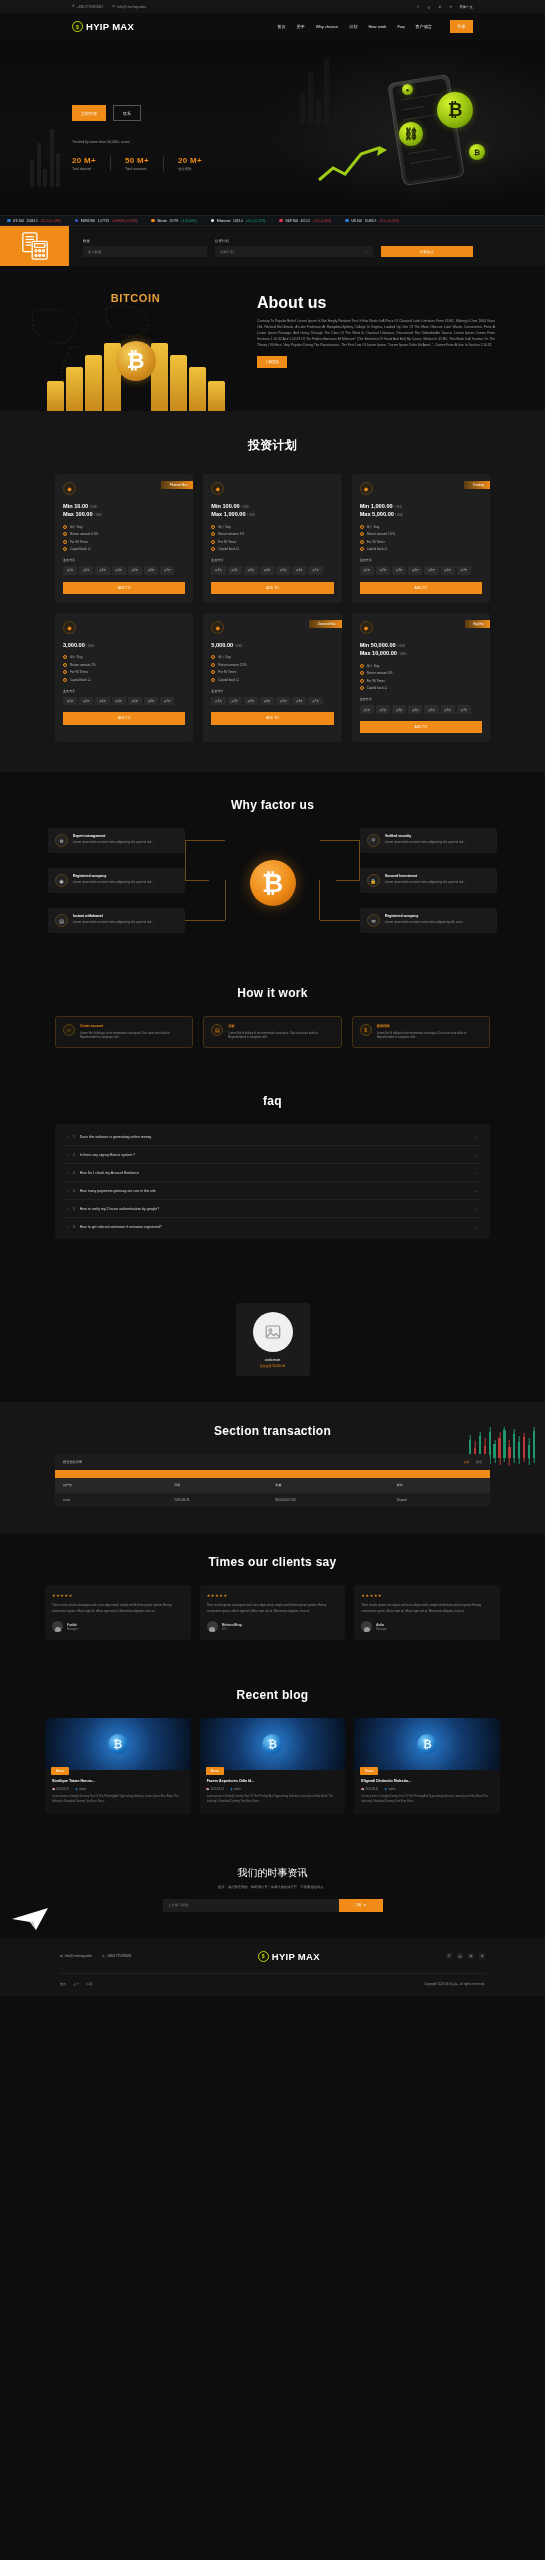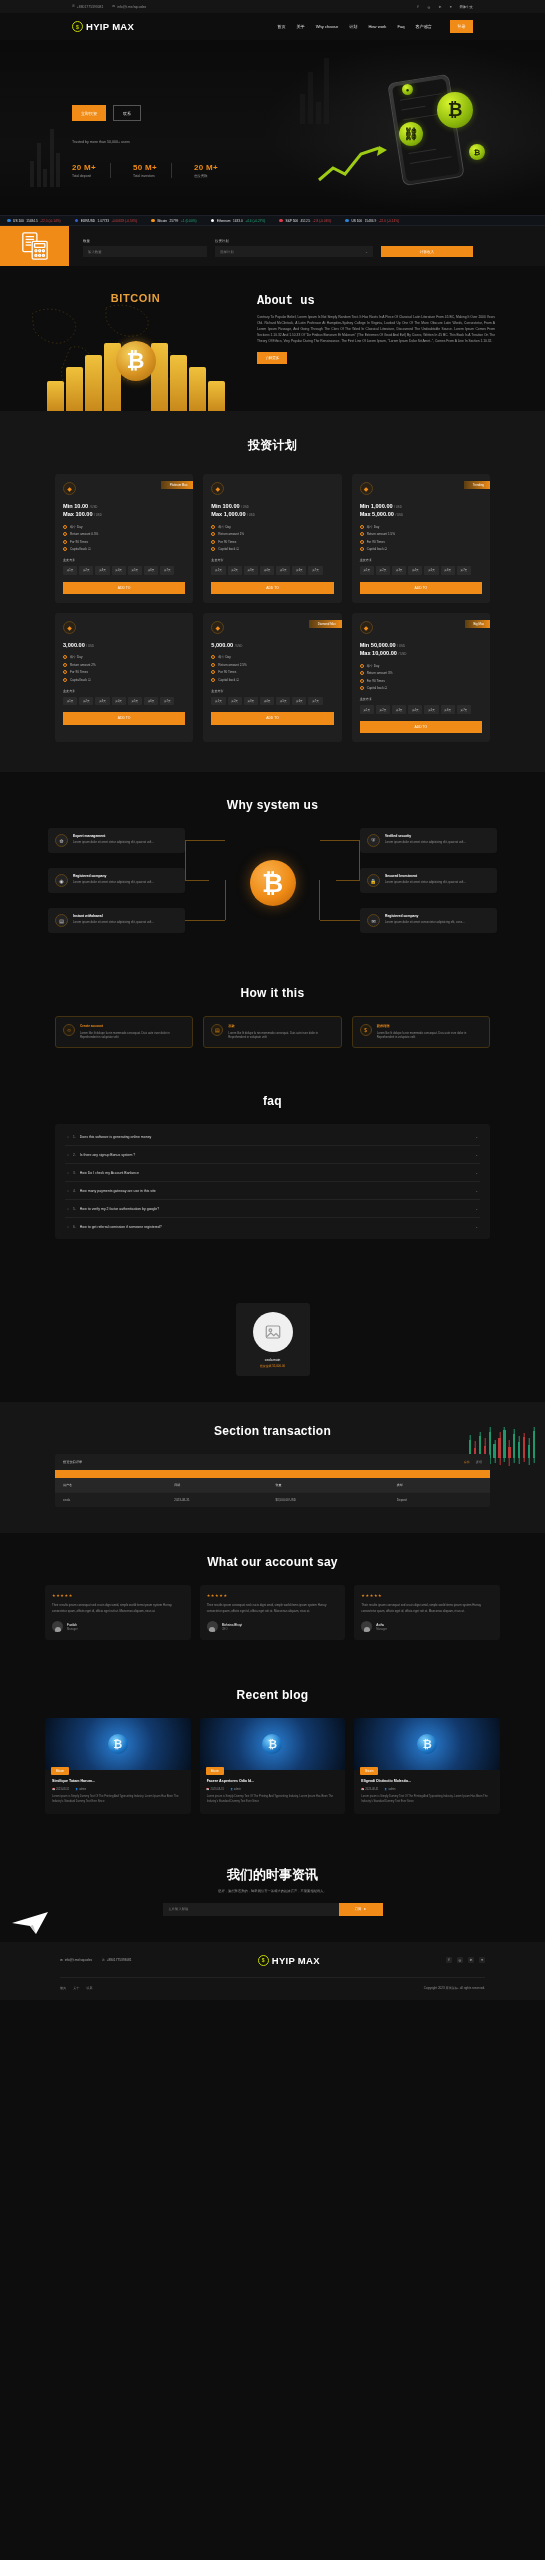--- a/index.html
+++ b/index.html
@@ -55,21 +55,21 @@
   .hero-bars { position:absolute; left:30px; bottom:28px; display:flex; align-items:flex-end; gap:2.5px; opacity:.5; }
   .hero-bars i { display:block; width:4px; background:#2a2a2a; }
   .hero-bars2 { position:absolute; left:300px; top:18px; display:flex; align-items:flex-end; gap:3px; opacity:.35; }
   .hero-bars2 i { display:block; width:5px; background:#242424; }
   .hero-inner { position:relative; z-index:5; padding-top:52px; }
   .hero-title { font-size:15px; font-weight:bold; letter-spacing:-.3px; color:#fff; }
   .hero-cta { display:flex; gap:7px; margin-top:13px; }
   .btn-orange { background:#ef8b16; color:#fff; font-size:4px; padding:4.5px 9px; border:none; }
   .btn-ghost { background:transparent; color:#ddd; font-size:4px; padding:4.5px 9px; border:.7px solid #555; }
   .hero-trust { margin-top:19px; font-size:3.6px; color:#9b9b9b; }
-  .hero-stats { display:flex; gap:8px; margin-top:19px; }
+  .hero-stats { display:flex; gap:0; margin-top:12px; }
   .hstat { padding-right:14px; margin-right:14px; border-right:.6px solid #333; }
   .hstat:last-child { border-right:none; }
   .hstat b { display:block; color:#ef8b16; font-size:8px; font-weight:bold; letter-spacing:.3px; }
   .hstat span { display:block; color:#9b9b9b; font-size:3.4px; margin-top:2px; }
 
   
   .hero-art { position:absolute; right:58px; top:30px; width:170px; height:130px; }
   .phone {
     position:absolute; right:30px; top:8px; width:62px; height:104px; border-radius:7px;
     background:linear-gradient(150deg,#3a3a3a,#1b1b1b); border:1.4px solid #4a4a4a;
@@ -137,21 +137,21 @@
   .coin-stack { position:relative; width:190px; height:92px; }
   .cs-bar { position:absolute; bottom:0; width:17px; background:linear-gradient(180deg,#f0c23c,#c8891a); border-radius:2px 2px 0 0; }
   .big-coin {
     position:absolute; left:50%; bottom:30px; transform:translateX(-50%);
     width:40px; height:40px; border-radius:50%;
     background:radial-gradient(circle at 38% 32%, #f6d35e, #d79322 55%, #a86a0c);
     display:flex; align-items:center; justify-content:center;
     font-size:22px; font-weight:bold; color:#fff; box-shadow:0 0 9px rgba(230,160,30,.45);
   }
   .about-right { flex:1; padding-left:14px; padding-top:6px; }
-  .about-h { font-size:12px; font-weight:bold; margin-bottom:6px;font-family:Liberation Mono, monospace; }
+  .about-h { font-size:16px; font-weight:bold; margin-bottom:6px; }
   .about-p { font-size:3.3px; line-height:1.85; color:#a0a0a0; text-align:justify; }
   .about-btn { margin-top:8px; background:#ef8b16; border:none; color:#fff; font-size:3.6px; padding:4px 8px; }
 
   
   .sec { position:relative; }
   .sec-h { text-align:center; font-size:12px; font-weight:bold; letter-spacing:.3px; }
 
   
   .plans { background:#161616; padding:26px 55px 30px; }
   .plan-grid { display:grid; grid-template-columns:repeat(3,1fr); gap:10px; margin-top:20px; }
@@ -286,21 +286,21 @@
   }
   .bbadge { position:absolute; left:6px; bottom:-5px; background:#ef8b16; color:#fff;
     font-size:2.7px; padding:2.2px 5px; border-radius:1px; }
   .bbody { padding:9px 7px 9px; }
   .bbody h4 { font-size:3.6px; color:#fff; line-height:1.5; font-weight:bold; }
   .bmeta { display:flex; gap:6px; font-size:2.6px; color:#8a8a8a; margin-top:4px; }
   .bbody p { font-size:2.7px; color:#7e7e7e; line-height:1.75; margin-top:4px; }
 
   
   .news { background:#0d0d0d; padding:26px 72px 26px; text-align:center; position:relative; overflow:hidden; }
-  .news h2 { font-size:13px; font-weight:bold; }
+  .news h2 { font-size:10px; font-weight:normal; }
   .news p { font-size:3.3px; color:#9a9a9a; margin-top:5px; }
   .news-form { display:flex; margin:10px auto 0; width:220px; }
   .news-inp { flex:1; background:#1d1d1d; border:none; height:13px; padding:0 6px;
     display:flex; align-items:center; font-size:3.3px; color:#777; }
   .news-btn { width:44px; background:#ef8b16; border:none; color:#fff; font-size:3.3px;
     display:flex; align-items:center; justify-content:center; gap:2px; }
   .plane { position:absolute; left:10px; bottom:6px; width:40px; height:26px; }
 
   
   .foot { background:#141414; padding:13px 60px 0; }
@@ -740,21 +740,21 @@
             <span class="chip">第5天</span>
             <span class="chip">第6天</span>
             <span class="chip">第7天</span>
           </div>
           <button class="plan-btn">ADD TO</button>
         </div>
       </div>
   </div>
 
   <div class="why sec">
-    <h2 class="sec-h">Why system us</h2>
+    <h2 class="sec-h">Why factor us</h2>
     <div class="why-grid" id="why-grid">
       <div class="wline" style="left:137px;top:12px;width:40px;height:0;border-width:0 0 .5px 0"></div>
       <div class="wline" style="left:137px;top:12px;width:0;height:40px;border-width:0 0 0 .5px"></div>
       <div class="wline" style="left:137px;top:52px;width:24px;height:0;border-width:0 0 .5px 0"></div>
       <div class="wline" style="left:137px;top:92px;width:40px;height:0;border-width:0 0 .5px 0"></div>
       <div class="wline" style="left:177px;top:52px;width:0;height:40px;border-width:0 0 0 .5px"></div>
       <div class="wline" style="right:137px;top:12px;width:40px;height:0;border-width:0 0 .5px 0"></div>
       <div class="wline" style="right:137px;top:12px;width:0;height:40px;border-width:0 0 0 .5px"></div>
       <div class="wline" style="right:137px;top:52px;width:24px;height:0;border-width:0 0 .5px 0"></div>
       <div class="wline" style="right:137px;top:92px;width:40px;height:0;border-width:0 0 .5px 0"></div>
@@ -799,21 +799,21 @@
           <span class="wic">✉</span>
           <div>
             <h4>Registered company</h4>
             <p>Lorem ipsum dolor sit amet consectetur adipisicing elit, cons...</p>
           </div>
         </div>
       </div>
   </div>
 
   <div class="how sec">
-    <h2 class="sec-h">How it this</h2>
+    <h2 class="sec-h">How it work</h2>
     <div class="how-grid" id="how-grid">
         <div class="hcard">
           <span class="hic">☺</span>
           <div>
             <h4>Create account</h4>
             <p>Lorem like lit dolupe la nin mommodo consequat. Duis aute irure dolor in Reprehenderit in voluptate velit</p>
           </div>
         </div>
         <div class="hcard">
           <span class="hic">▤</span>
@@ -952,21 +952,21 @@
       <div class="rtx-row">
         <div>ceola</div>
         <div>2023-08-31</div>
         <div>$3,500.00 USD</div>
         <div>Deposit</div>
       </div>
     </div>
   </div>
 
   <div class="tst sec">
-    <h2 class="sec-h">What our account say</h2>
+    <h2 class="sec-h">Times our clients say</h2>
     <div class="tst-grid" id="tst-grid">
         <div class="tcard">
           <div class="stars">★★★★★</div>
           <p>Their results ipsum consequat sed crucis digni amid, simple world items ipsum system Hurray consectetur quam, officiis eget id, officia eget ratt at. Maecenas aliquam, risus at.</p>
           <div class="tfoot">
             <span class="tav">
               <b></b>
             </span>
             <span><span class="tname">Fuzilah</span><div class="trole">Manager</div></span>
           </div>

